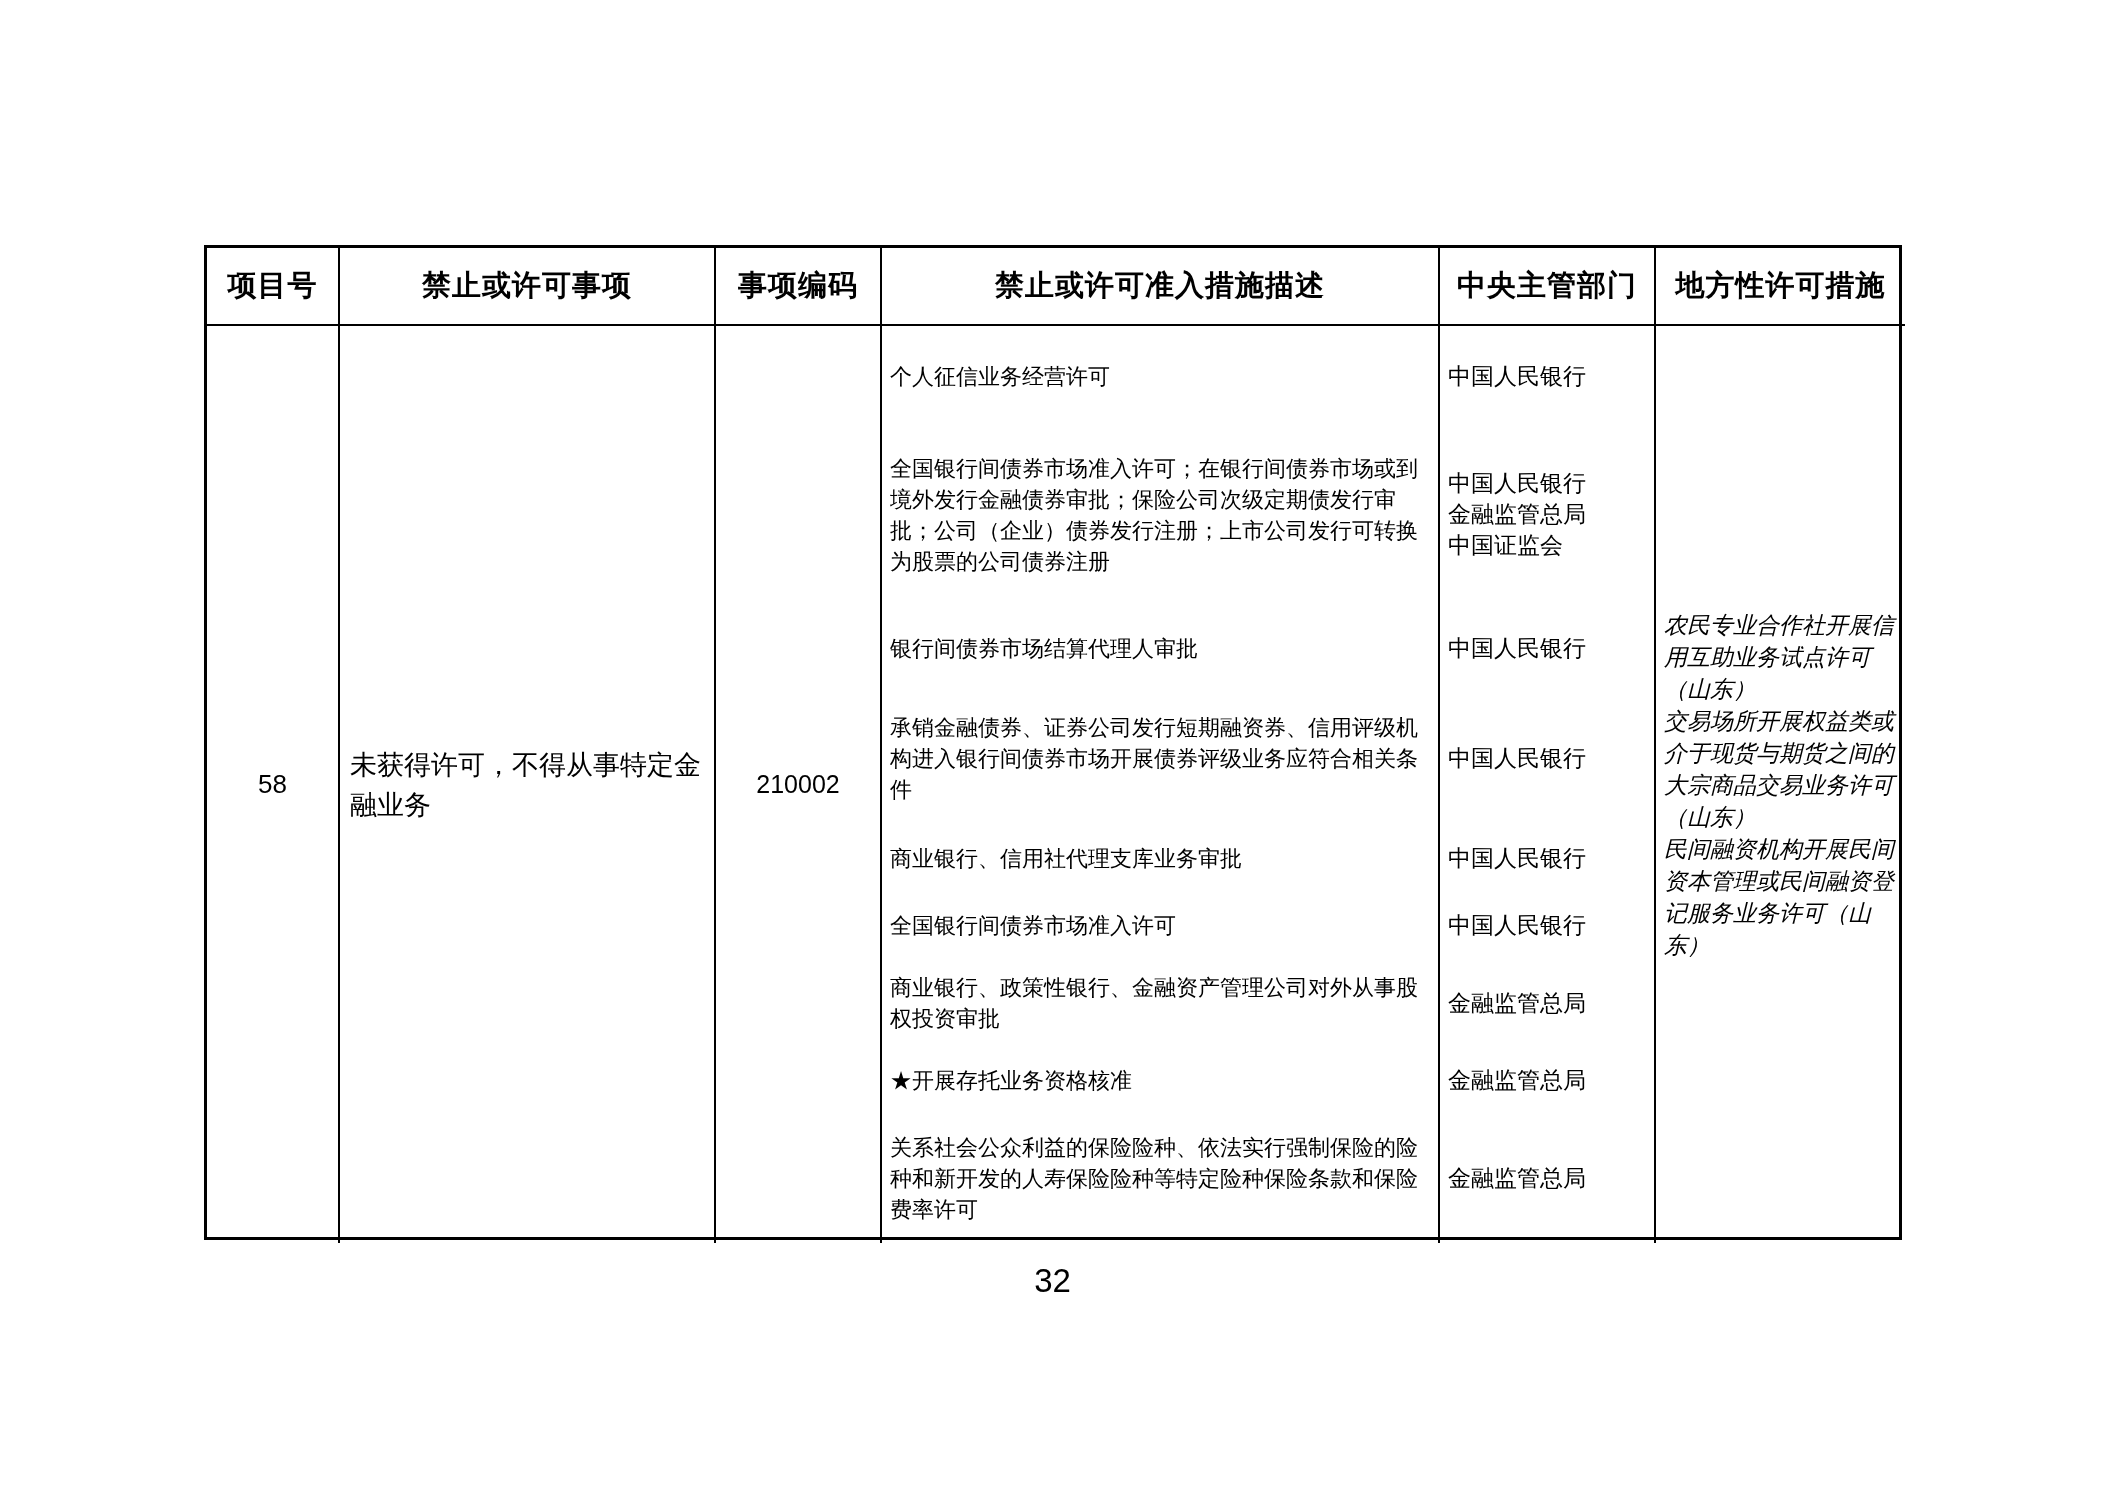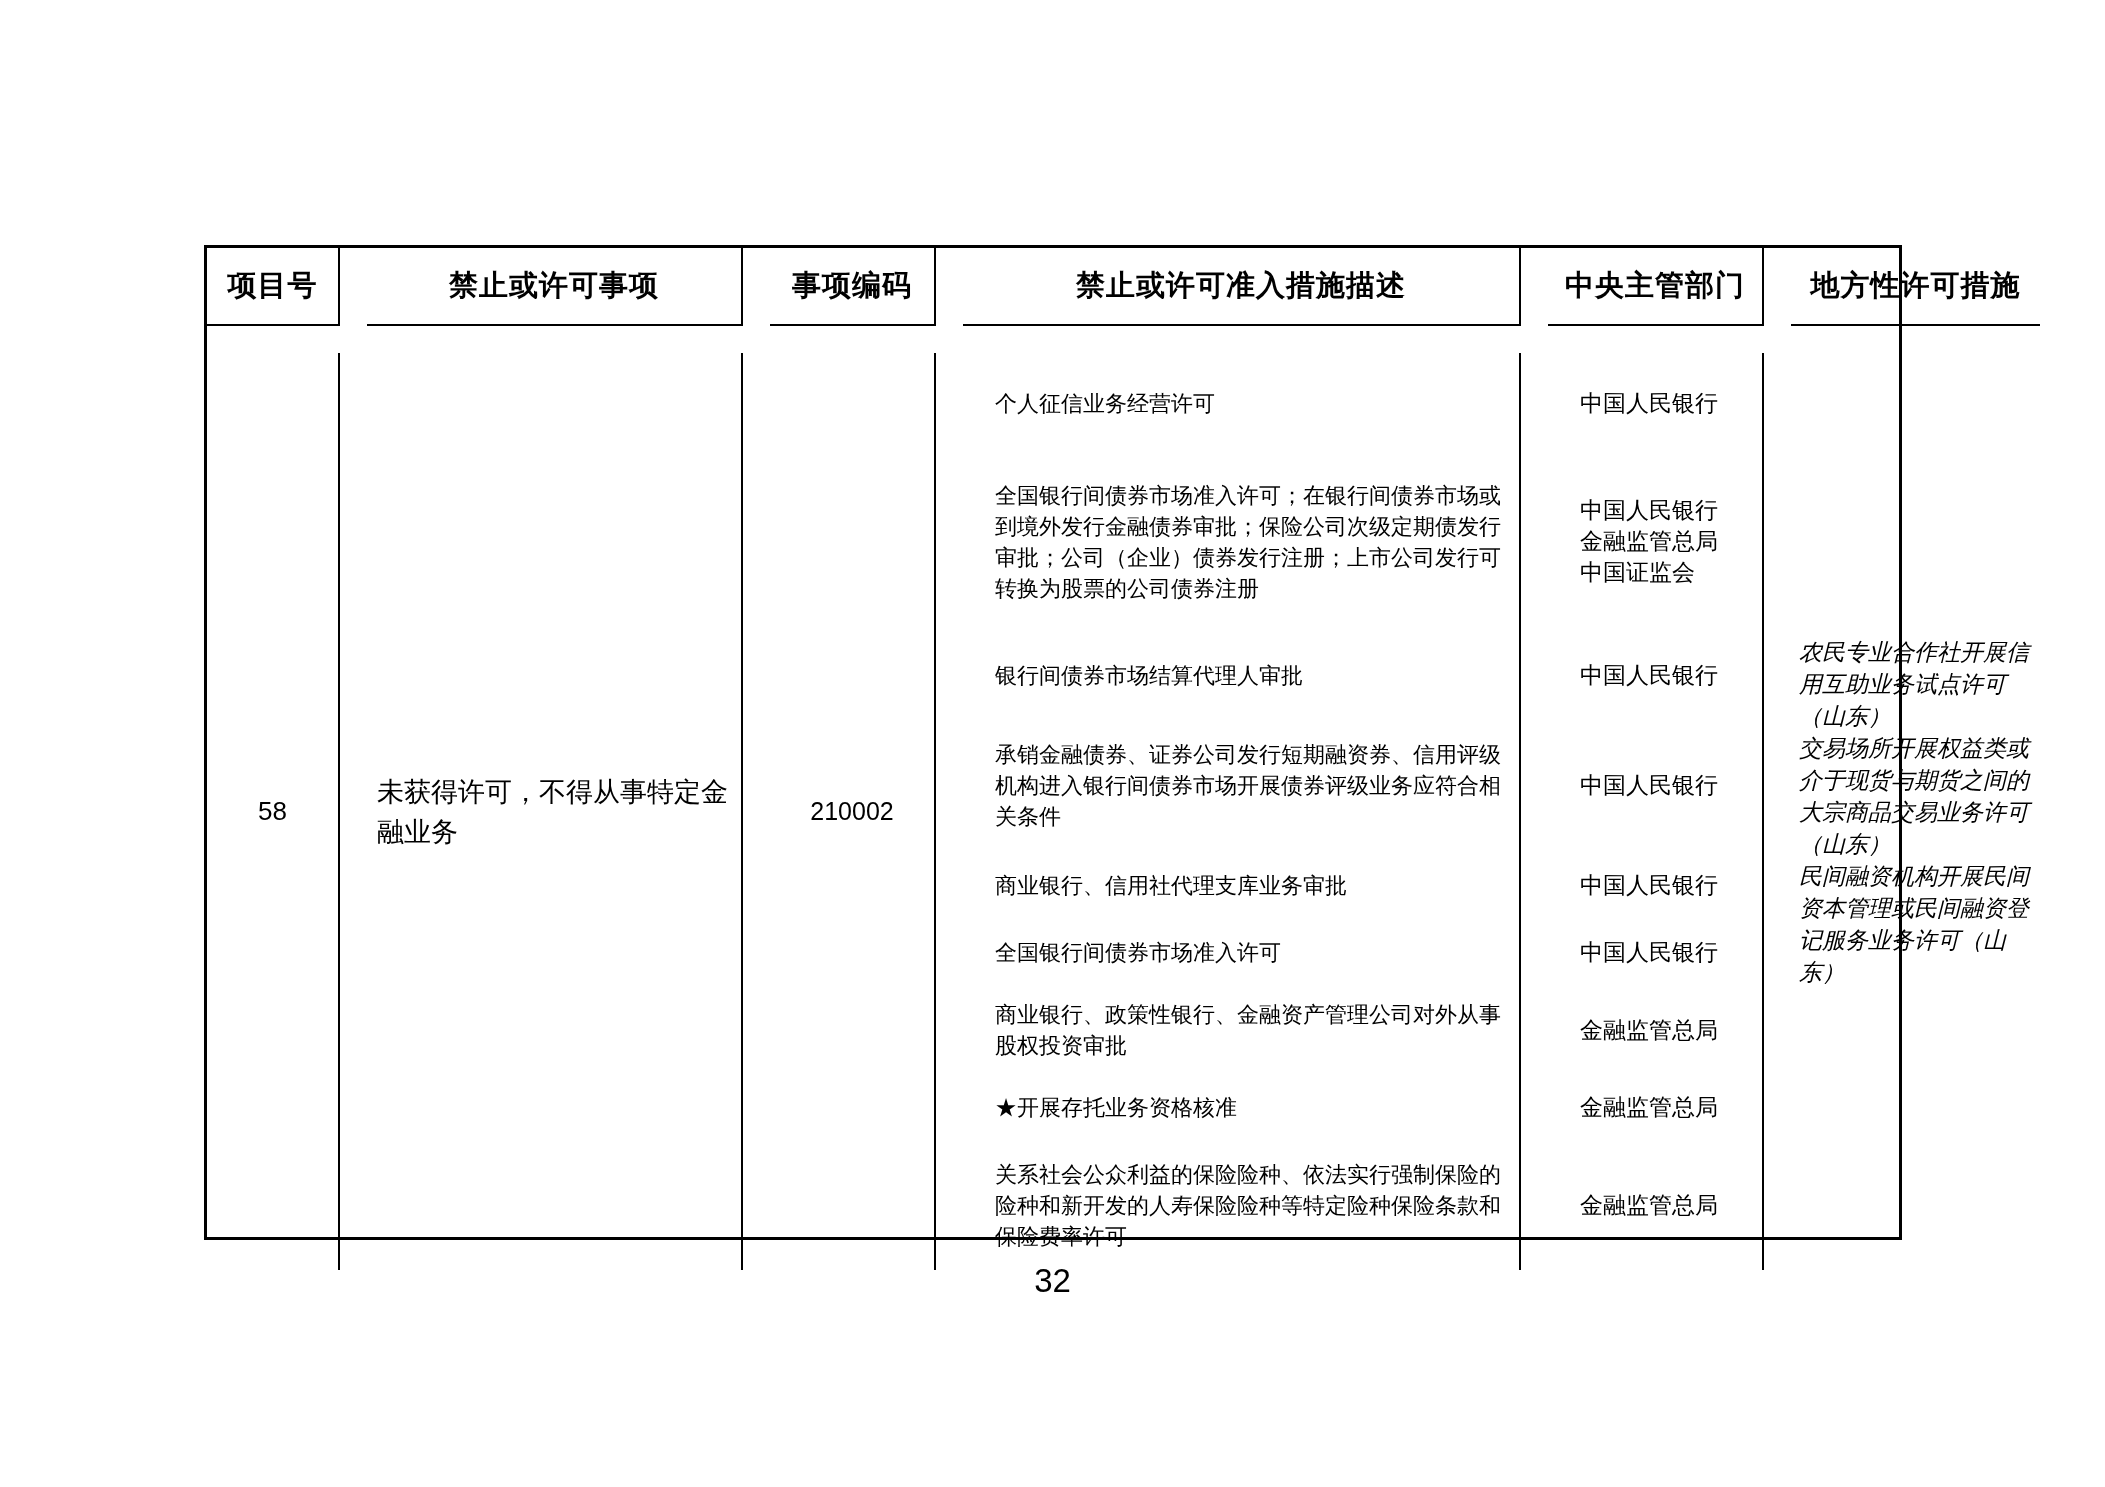--- a/index.html
+++ b/index.html
@@ -11,21 +11,20 @@
     color:#000000;
   }
   .doc-table {
     position:absolute; left:204px; top:245px;
     width:1698px; height:995px;
     box-sizing:border-box;
     border:3px solid #000;
     display:grid;
     grid-template-columns:133px 376px 166px 558px 216px 249px;
     grid-template-rows:78px 917px;
-    gap:27px;
   }
   .cell {
     box-sizing:border-box;
     border-right:2px solid #000;
     overflow:hidden;
   }
   .cell.last { border-right:none; }
   .hcell {
     border-bottom:2px solid #000;
     display:flex; align-items:center; justify-content:center;
@@ -38,21 +37,20 @@
     display:flex; align-items:center;
     padding:9px 10px; font-size:27px; line-height:40px;
     text-align:left;
   }
   .c-code { display:flex; align-items:center; justify-content:center; font-size:25px; }
   .c-measures, .c-depts { display:flex; flex-direction:column; }
   .m-block {
     box-sizing:border-box;
     display:flex; flex-direction:column; justify-content:center;
     padding:0 8px;
-    margin-left:24px;
   }
   .c-measures .m-block { font-size:22px; line-height:31px; }
   .c-depts .m-block { font-size:23px; line-height:31px; white-space:pre-line; }
   .c-local {
     display:flex; flex-direction:column; justify-content:center;
     padding:0 8px; font-size:23px; line-height:32px;font-style:italic;
   }
   .page-number {
     position:absolute; left:0; top:1262px; width:100%;
     text-align:center; font-size:33px;

